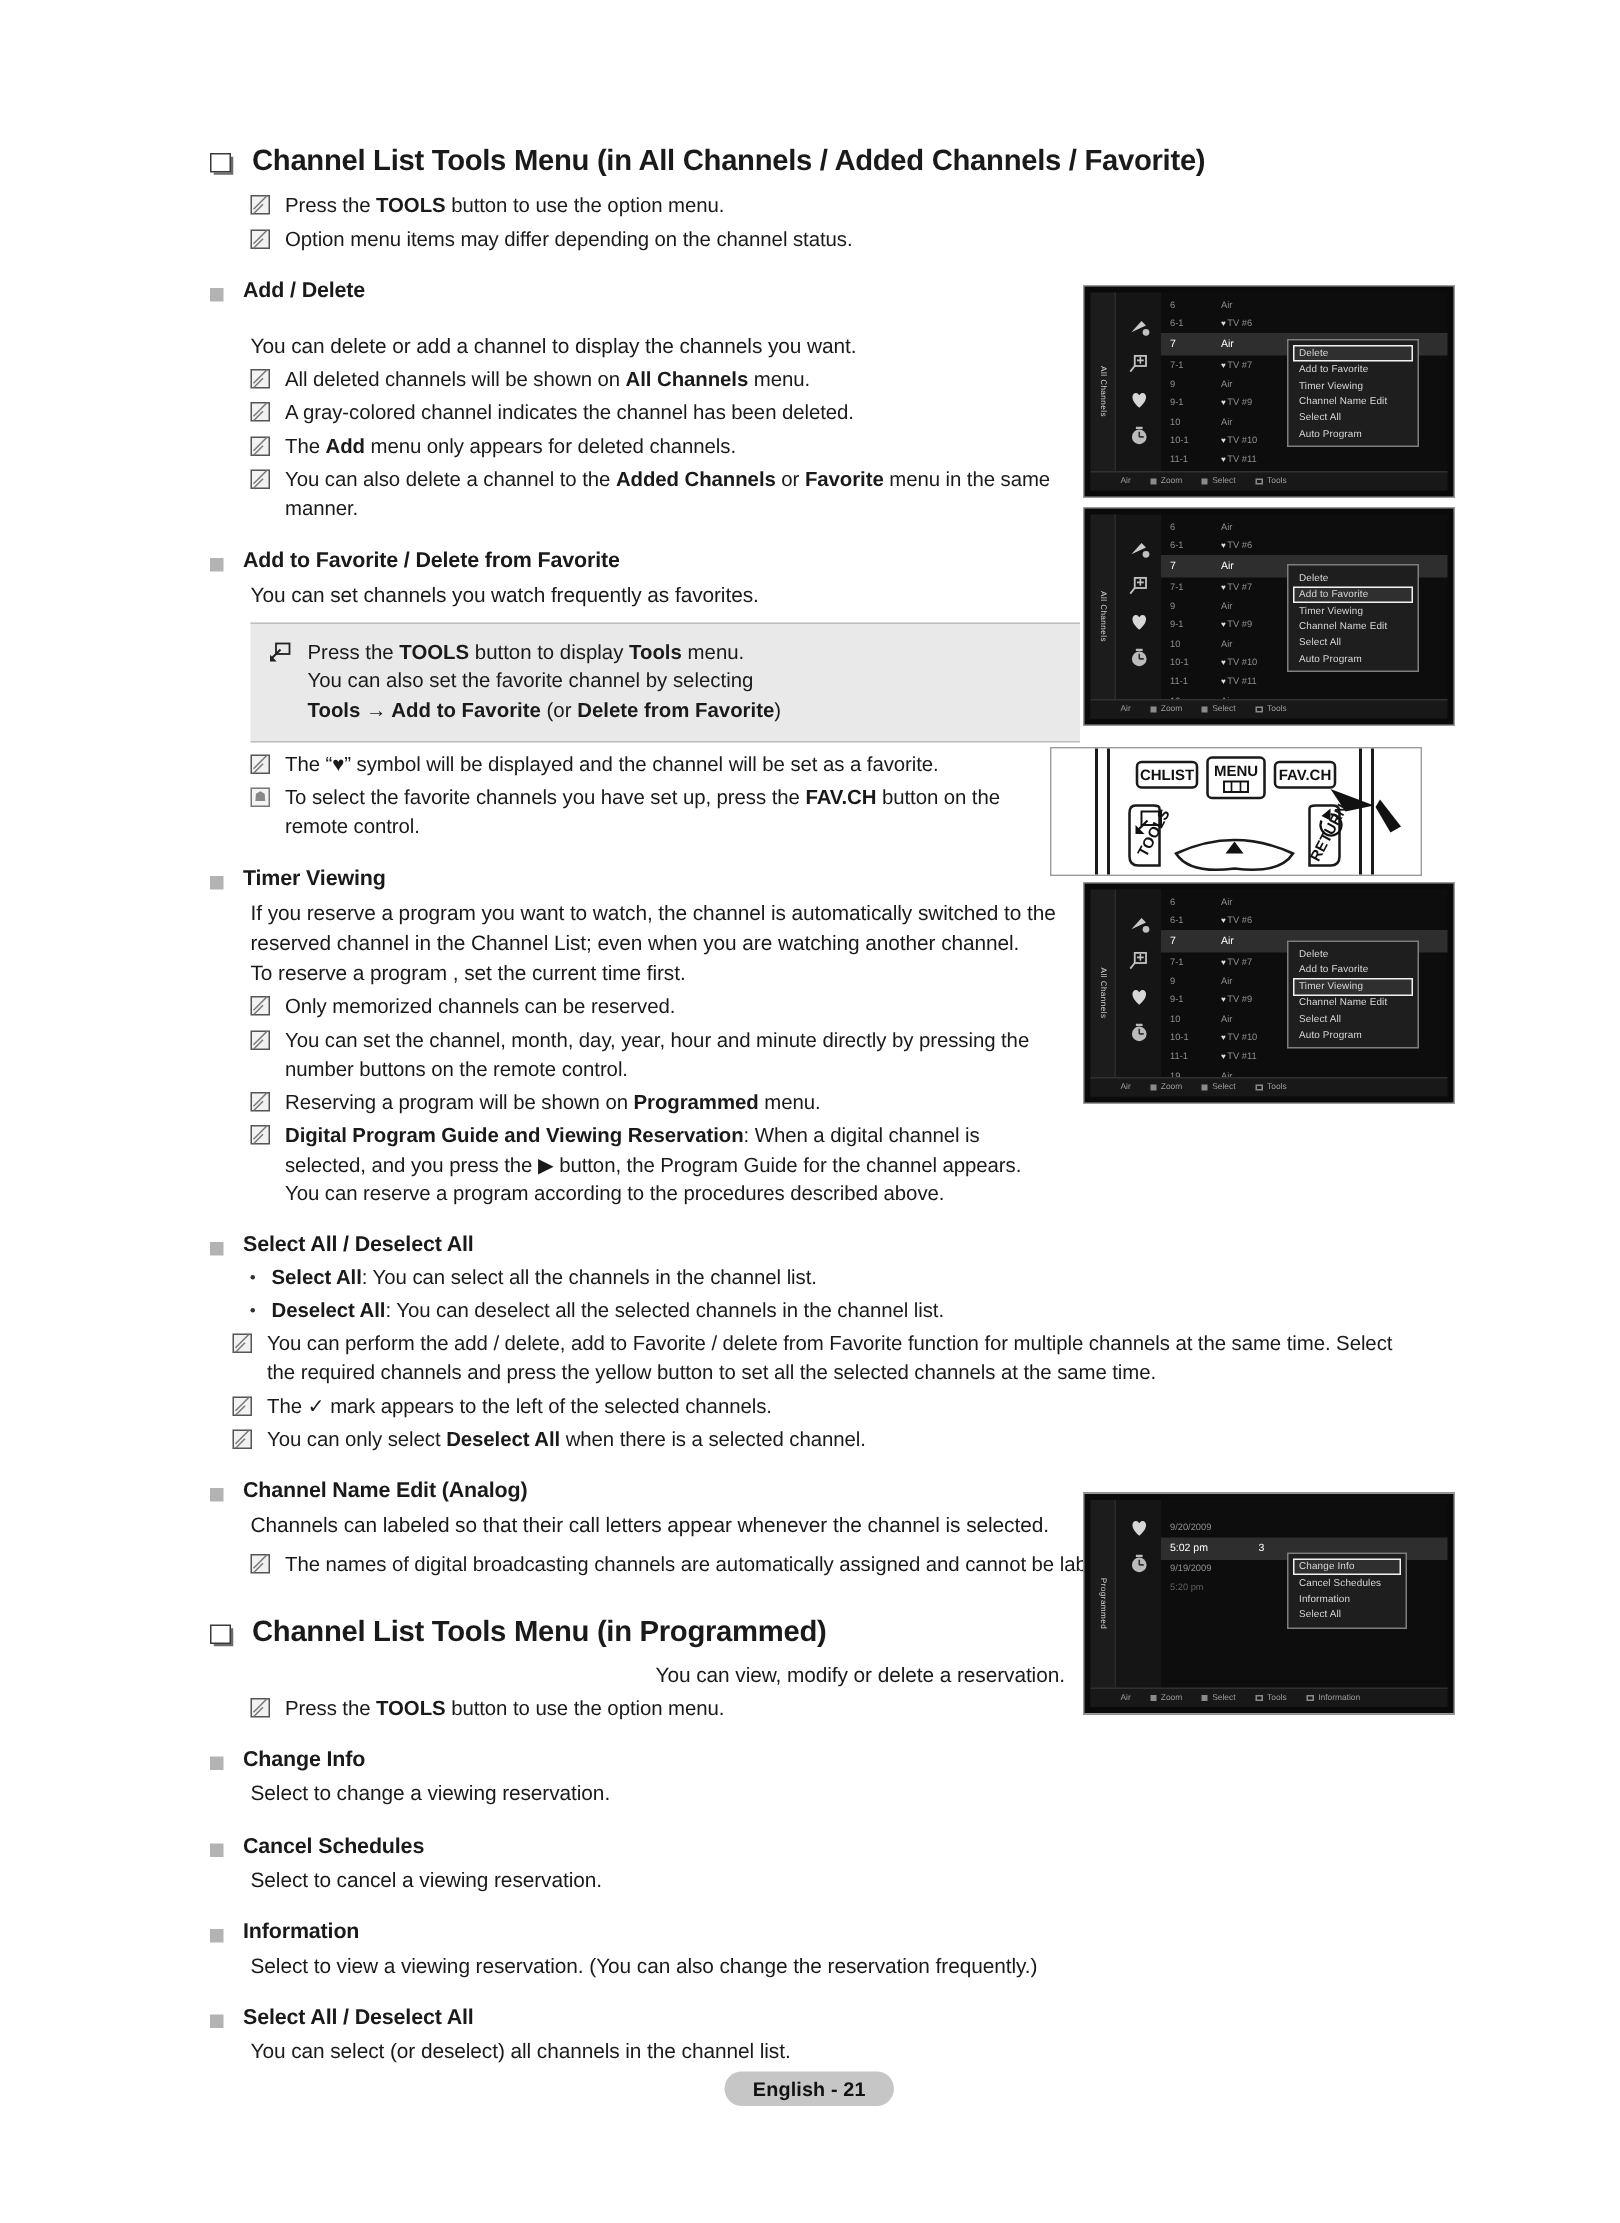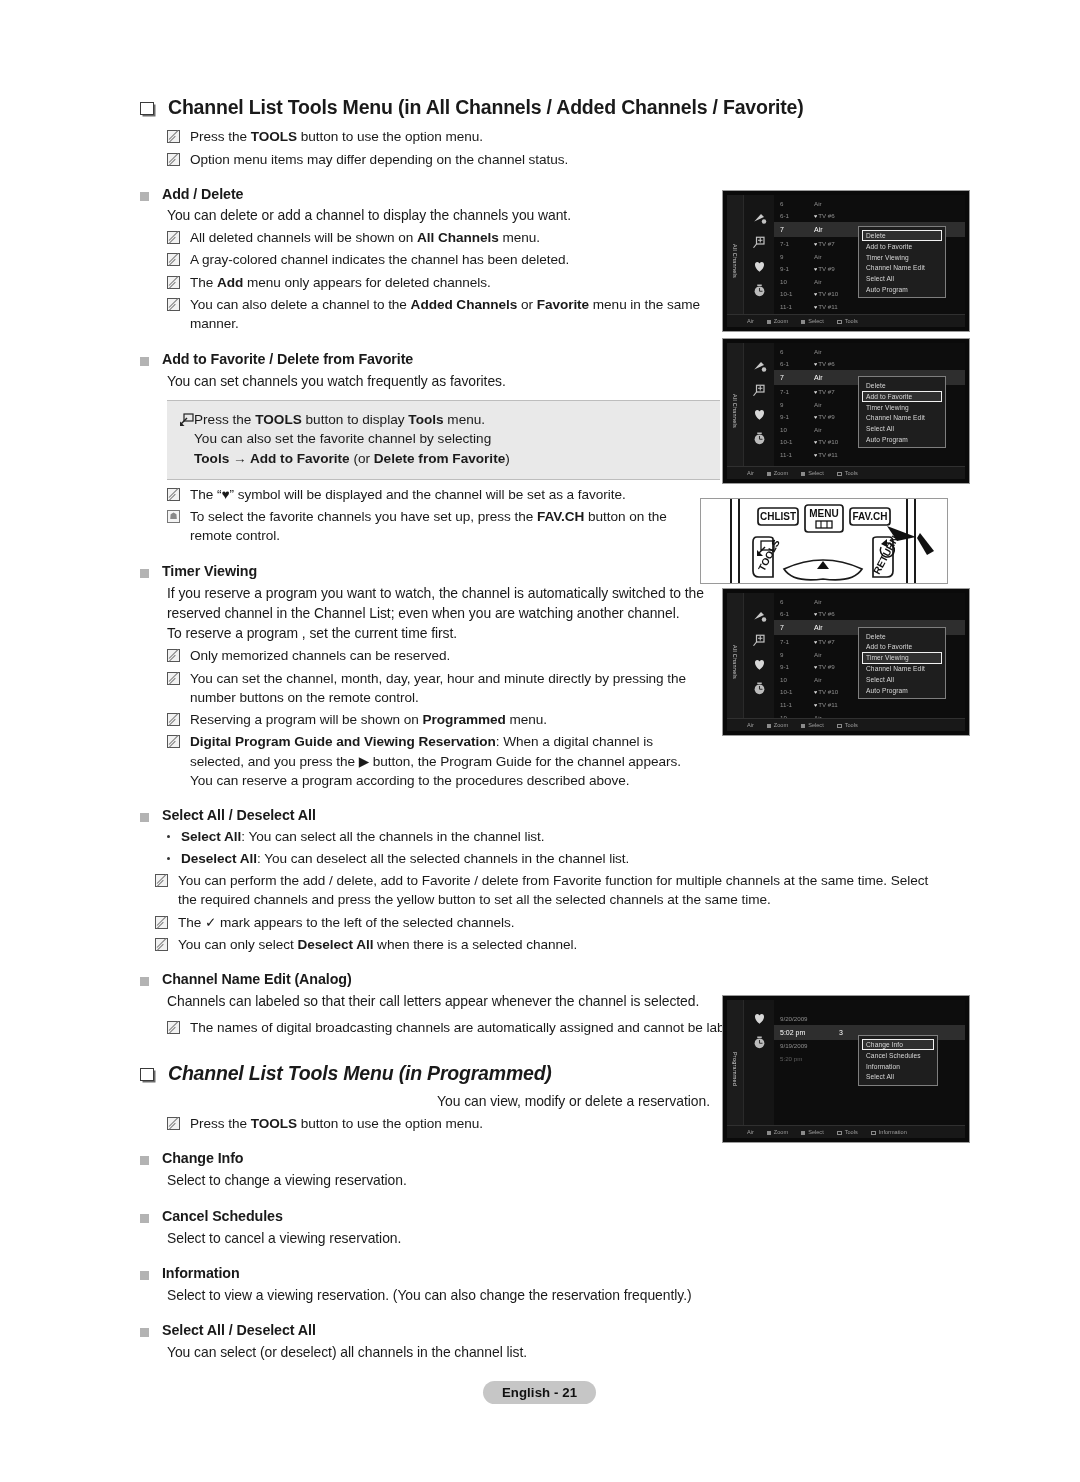--- a/index.html
+++ b/index.html
@@ -59,21 +59,21 @@
   .dot { width:3px; height:3px; flex:0 0 3px; border-radius:50%; background:#333; margin-top:8px; }
 
   .sec { margin-top:17px; }
   .indent { margin-left:27px; }
 
   
   .notebox {
     margin-top:9px; background:#e9e9e9;
     border-top:1px solid #bdbdbd; border-bottom:1px solid #bdbdbd;
     padding:9px 12px 10px 12px; width:553px;
-    display:flex; align-items:flex-start;
+    display:flex; gap:11px; align-items:flex-start;
   }
   .notebox-ico {
     width:15px; height:14px; flex:0 0 15px; margin-top:3px; position:relative;
   }
   .notebox-ico svg { display:block; }
   .notebox-lines { font-size:13.6px; line-height:1.45; }
 
   
   .tvshot {
     position:absolute; background:#0a0a0a;
@@ -159,21 +159,21 @@
         <div class="note-ico"></div>
         <div class="note-txt">Option menu items may differ depending on the channel status.</div>
       </div>
     </div>
 
     <div class="sec">
       <div class="h2row">
         <div class="h2-ico"></div>
         <div class="h2-txt">Add / Delete</div>
       </div>
-      <div class="indent" style="margin-top:3px;">
+      <div class="indent" style="margin-top:18px;">
         <div class="plain">You can delete or add a channel to display the channels you want.</div>
         <div class="noterow">
           <div class="note-ico"></div>
           <div class="note-txt"><span>All deleted channels will be shown on </span><span class="b">All Channels</span><span> menu.</span></div>
         </div>
         <div class="noterow">
           <div class="note-ico"></div>
           <div class="note-txt">A gray-colored channel indicates the channel has been deleted.</div>
         </div>
         <div class="noterow">
@@ -287,21 +287,21 @@
       </div>
       <div class="indent" style="margin-top:4px;">
         <div class="plain">Channels can labeled so that their call letters appear whenever the channel is selected.</div>
         <div class="noterow" style="margin-top:7px;">
           <div class="note-ico"></div>
           <div class="note-txt">The names of digital broadcasting channels are automatically assigned and cannot be labeled.</div>
         </div>
       </div>
     </div>
 
-    <div class="h1row" style="margin-top:23px;font-style:italic;">
+    <div class="h1row" style="margin-top:23px;">
       <div class="h1-ico"></div>
       <div class="h1-txt">Channel List Tools Menu (in Programmed)</div>
     </div>
     <div class="indent" style="margin-top:6px;text-align:center;">
       <div class="plain">You can view, modify or delete a reservation.</div>
       <div class="noterow">
         <div class="note-ico"></div>
         <div class="note-txt"><span>Press the </span><span class="b">TOOLS</span><span> button to use the option menu.</span></div>
       </div>
     </div>

